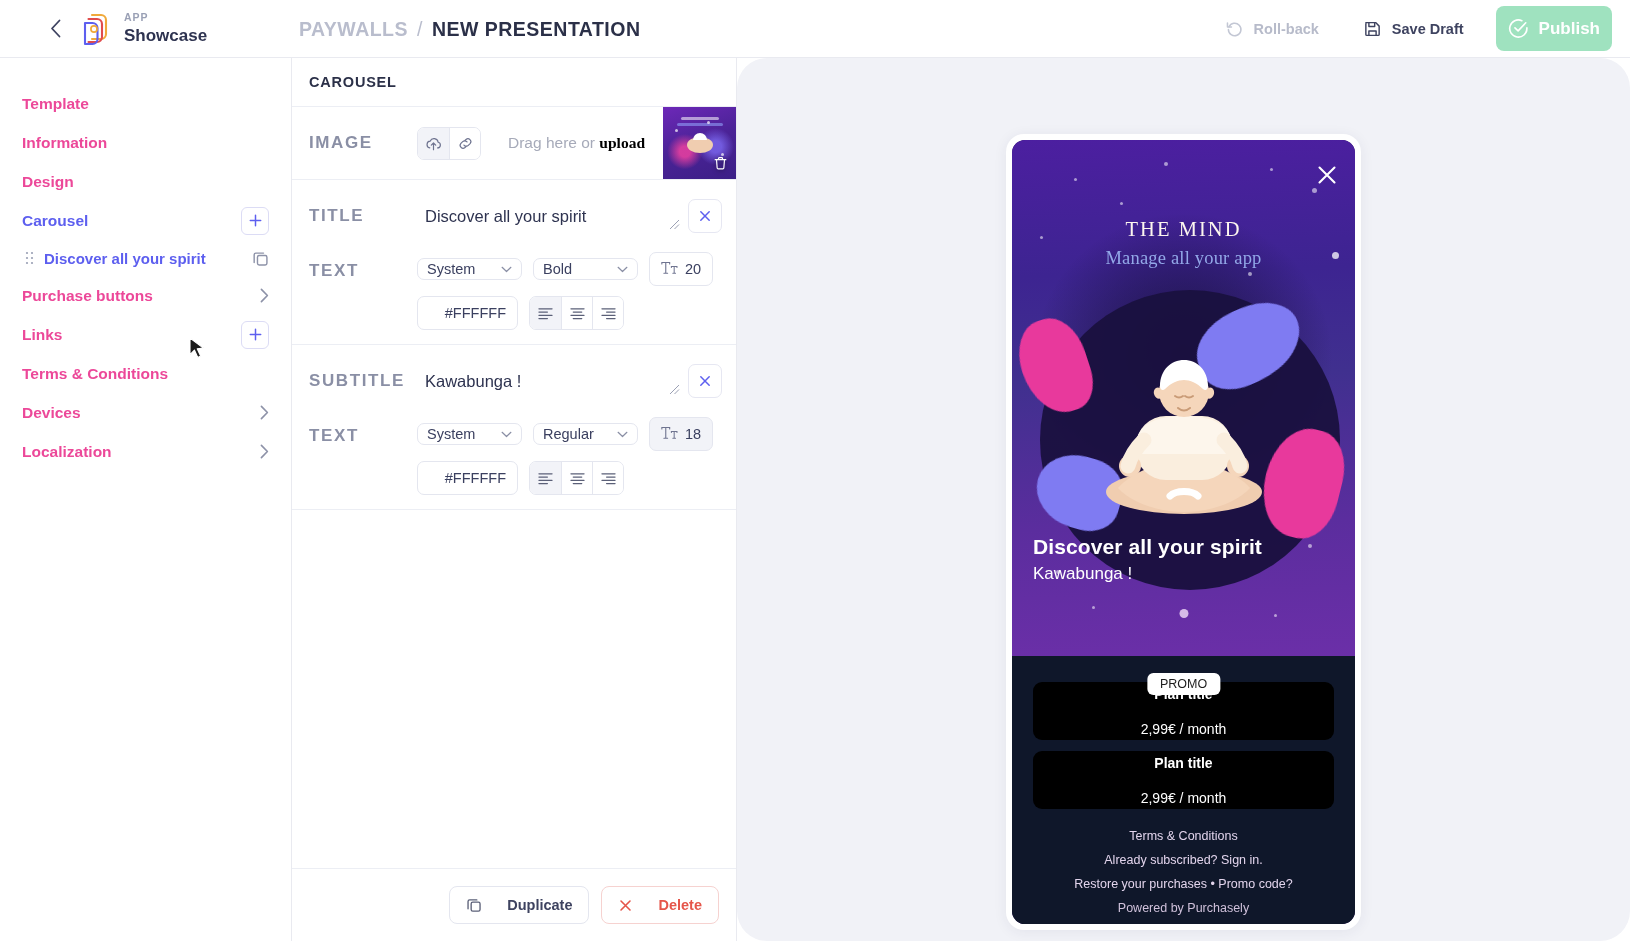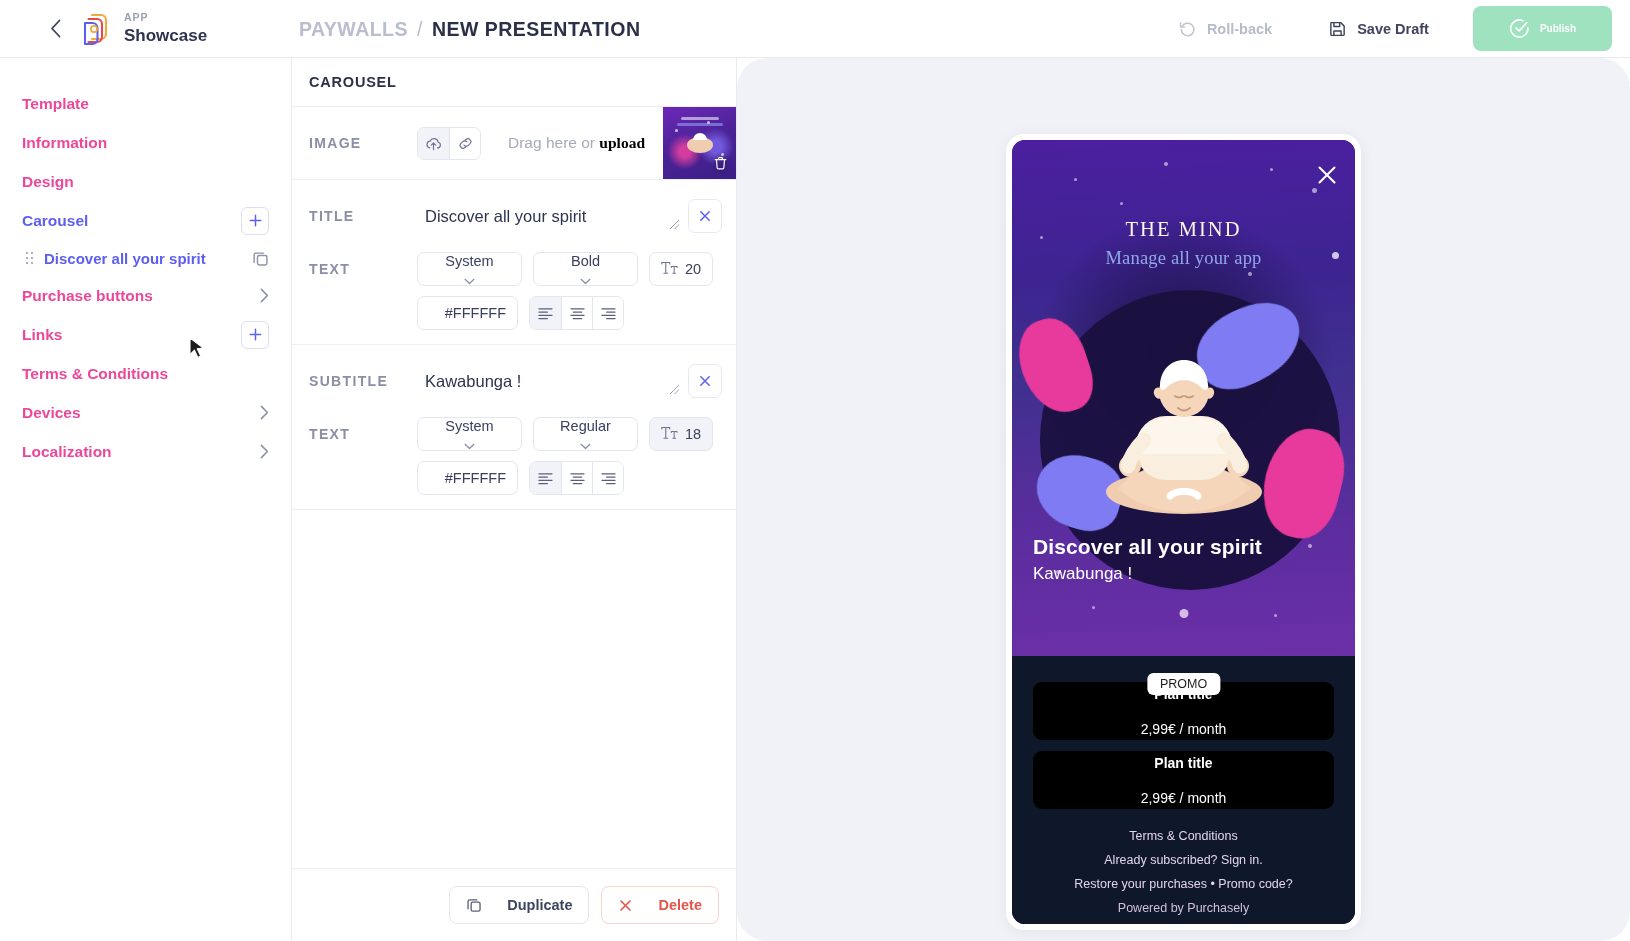--- a/index.html
+++ b/index.html
@@ -36,34 +36,34 @@
     position: absolute; left: 299px; top: 0; height: 58px;
     display: flex; align-items: center; gap: 9px;
     font-size: 19.5px; letter-spacing: .025em;
   }
   .crumb-parent { color: #b9bdcd; font-weight: 700; }
   .crumb-sep { color: #b9bdcd; font-weight: 500; }
   .crumb-current { color: #2b3048; font-weight: 700; }
 
   .hdr-right {
     margin-left: auto; display: flex; align-items: center;
-    gap: 12px; padding-right: 18px; height: 58px;
+    gap: 0px; padding-right: 18px; height: 58px;
   }
   .hdr-btn {
     display: flex; align-items: center; gap: 10px;
     font-size: 14.5px; font-weight: 700;
     padding: 9px 14px; border-radius: 8px; cursor: pointer;
     background: transparent; border: none;
     font-family: inherit;
   }
   .hdr-btn.rollback { color: #b7bbca; margin-right: 16px; }
   .hdr-btn.savedraft { color: #3e4360; margin-right: 18px; }
   .hdr-btn.publish {
     background: #9fe2bf; color: #ffffff;
-    padding: 12px 36px; border-radius: 8px; font-size: 10px;
+    padding: 12px 12px; border-radius: 8px; font-size: 17px;
   }
 
   
   .body { flex: 1; display: flex; min-height: 0; }
 
   
   .sidebar {
     width: 292px; min-width: 292px;
     border-right: 1px solid #e9eaf0;
     background: #fff; padding-top: 26px;
@@ -110,21 +110,21 @@
   }
   .center-scroll { flex: 1; overflow: hidden; }
   .row {
     border-bottom: 1px solid #eceef4;
     padding: 14px 0 14px 0;
     position: relative;
   }
   .row-line { display: flex; align-items: center; padding: 0 14px 0 17px; min-height: 44px; }
   .row-key {
     width: 108px; min-width: 108px;
-    font-size: 14px; font-weight: 700; letter-spacing: .095em;
+    font-size: 17px; font-weight: 700; letter-spacing: .095em;
     color: #8a8fa5; text-transform: uppercase;
   }
 
   
   .img-row { display: flex; align-items: center; padding: 0 0 0 17px; height: 72px; position: relative; }
   .seg {
     display: flex; border: 1px solid #e4e6ef; border-radius: 7px; overflow: hidden;
     background: #fff;
   }
   .seg-btn {
@@ -166,23 +166,23 @@
   .resize-grip { color: #9ba0b4; margin-right: 8px; align-self: flex-end; margin-bottom: 4px; }
   .x-btn {
     width: 34px; height: 34px; border: 1px solid #e6e7f2; border-radius: 7px;
     display: flex; align-items: center; justify-content: center;
     color: #5d5fef; background: #fff; cursor: pointer;
   }
 
   .controls { display: flex; align-items: center; padding: 0 14px 0 125px; gap: 11px; flex-wrap: wrap; }
   .controls-r2 { margin-top: 10px; }
   .select {
-    width: 105px; height: 34px; border: 1px solid #e4e6ef; border-radius: 7px;
+    width: 105px; height: 22px; border: 1px solid #e4e6ef; border-radius: 7px;
     display: flex; align-items: center; padding: 0 9px;
-    font-size: 14.5px; color: #3b4060; background: #fff; cursor: pointer; flex-direction: column;
+    font-size: 14.5px; color: #3b4060; background: #fff; cursor: pointer;
   }
   .select .sv { flex: 1; }
   .select .sc { color: #8a8fa5; display:flex; }
   .size-box {
     height: 34px; min-width: 56px; border: 1px solid #e4e6ef; border-radius: 7px;
     display: flex; align-items: center; gap: 7px; padding: 16px 11px;
     font-size: 14.5px; color: #3b4060; background: #fff; cursor: pointer;
   }
   .size-box.tint { background: #f2f3f8; }
   .hex-box {

